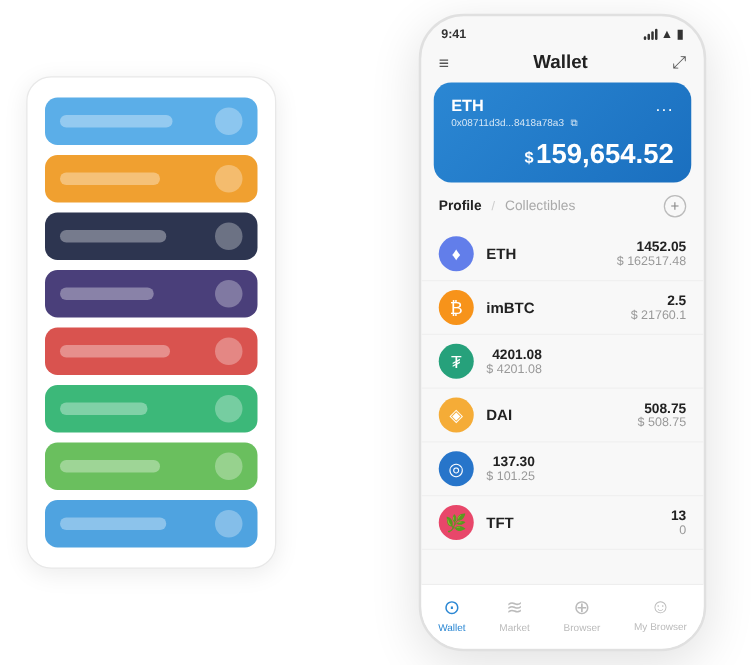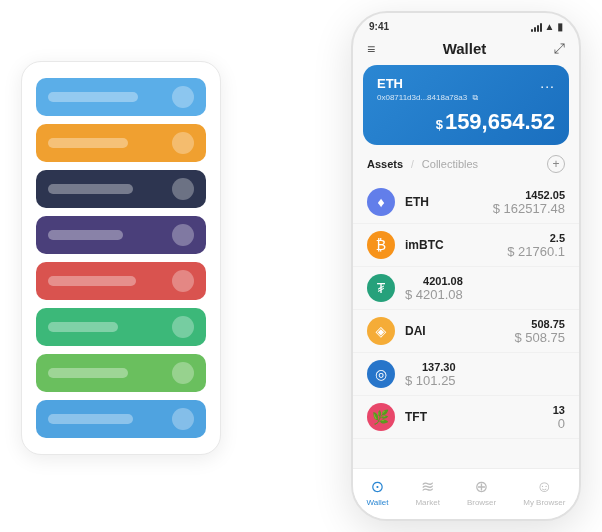--- a/index.html
+++ b/index.html
@@ -55,21 +55,21 @@
     .card-item-icon {
       width: 22px;
       height: 22px;
       border-radius: 50%;
       background: rgba(255,255,255,0.3);
     }
 
     
     .phone {
       position: absolute;
-      right: 0;
+      right: 16px;
       top: 0;
       width: 230px;
       height: 510px;
       background: #f8f8f8;
       border-radius: 36px;
       border: 2px solid #e0e0e0;
       box-shadow: 0 10px 40px rgba(0,0,0,0.12);
       overflow: hidden;
       display: flex;
       flex-direction: column;
@@ -225,21 +225,21 @@
       text-align: right;
     }
 
     .asset-amount-main {
       font-size: 11px;
       font-weight: 600;
       color: #222;
     }
 
     .asset-amount-usd {
-      font-size: 13px;
+      font-size: 10px;
       color: #999;
     }
 
     
     .bottom-nav {
       display: flex;
       justify-content: space-around;
       align-items: center;
       padding: 8px 0 12px;
       border-top: 1px solid #eee;
@@ -366,21 +366,21 @@
         <span>0x08711d3d...8418a78a3</span>
         <span style="margin-left:3px;cursor:pointer;">⧉</span>
       </div>
       <div class="eth-card-balance">
         <span class="eth-card-currency">$</span><span>159,654.52</span>
       </div>
     </div>
 
     <div class="assets-header">
       <div class="assets-tabs">
-        <span class="assets-tab-active">Assets</span>
+        <span class="assets-tab-active">Profile</span>
         <span class="assets-tab-divider">/</span>
         <span class="assets-tab-inactive">Collectibles</span>
       </div>
       <div class="assets-add">+</div>
     </div>
 
     <div class="asset-list">
 
     <div class="asset-row">
           <div class="asset-icon" style="background: rgb(98, 126, 234); color: rgb(255, 255, 255);">♦</div>

